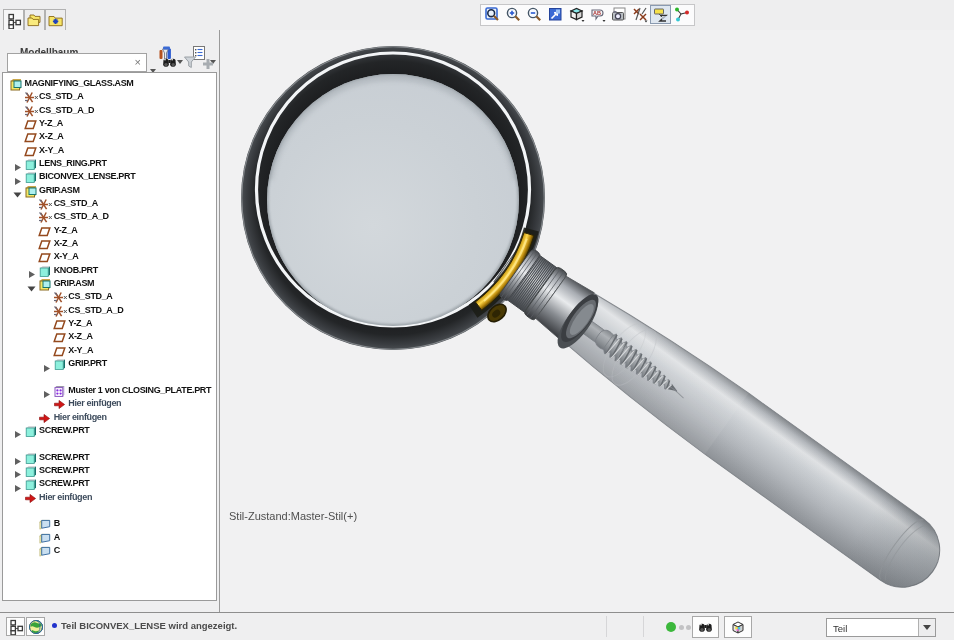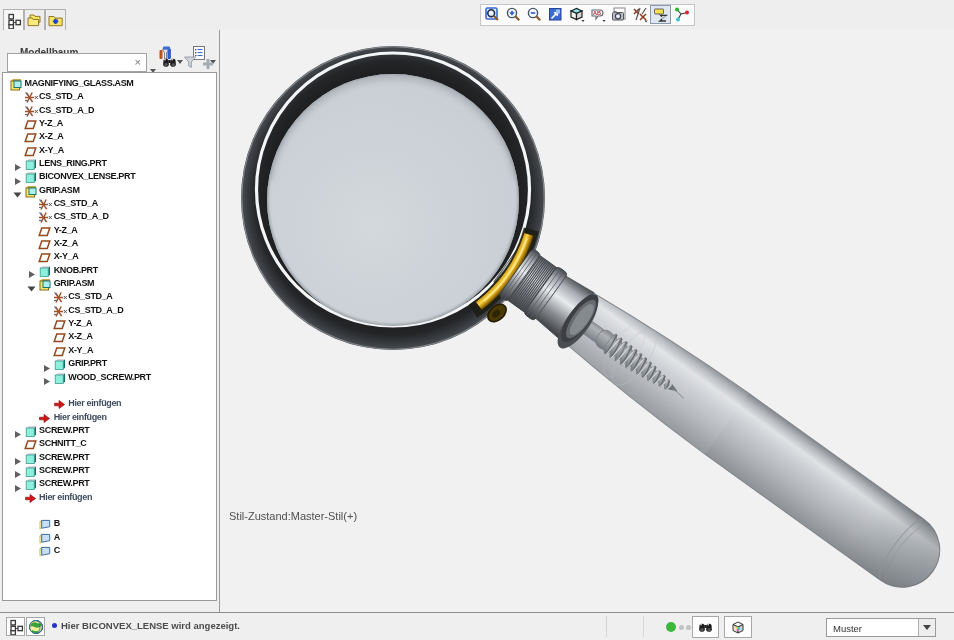--- a/index.html
+++ b/index.html
@@ -423,59 +423,57 @@
         <span class="ticon" style="left:38.8px;top:2px"><svg width="9" height="9" viewBox="0 0 9 9">
             <polygon points="2,1 8,4.5 2,8" fill="#606060"></polygon>
           </svg></span>
         <span class="ticon" style="left:49.8px"><svg width="13" height="13" viewBox="0 0 13 13">
             <polygon points="2.5,3 4.5,1.2 12,1.2 10.2,3" fill="#c9cdd1"></polygon>
             <polygon points="10.2,3 12,1.2 12,9.6 10.2,11.4" fill="#16706a"></polygon>
             <rect x="2.2" y="3" width="8" height="8.4" fill="#8df0dd" stroke="#3a9a90" stroke-width="0.8"></rect>
           </svg></span>
         <span class="tlbl" style="left:65.3px">GRIP.PRT</span>
       </div>
-<div class="trow" style="top:297.0px">
+<div class="trow" style="top:310.4px">
         <span class="ticon" style="left:38.8px;top:2px"><svg width="9" height="9" viewBox="0 0 9 9">
             <polygon points="2,1 8,4.5 2,8" fill="#606060"></polygon>
           </svg></span>
         <span class="ticon" style="left:49.8px"><svg width="13" height="13" viewBox="0 0 13 13">
+            <polygon points="2,2.6 3.6,1 11.4,1 11.4,9.4 9.8,11.4 2,11.4" fill="#cbbfe0"></polygon>
+            <polygon points="2,2.6 3.6,1 11.4,1 9.8,2.6" fill="#9a9aa6"></polygon>
+            <rect x="2" y="2.6" width="7.8" height="8.8" fill="#fff" stroke="#8a56c0" stroke-width="1"></rect>
+            <circle cx="4.4" cy="5.4" r="1.15" fill="#8a2be2"></circle>
+            <circle cx="7.6" cy="5.4" r="1.15" fill="#8a2be2"></circle>
+            <circle cx="4.4" cy="8.6" r="1.15" fill="#8a2be2"></circle>
+            <circle cx="7.6" cy="8.6" r="1.15" fill="#8a2be2"></circle>
+          </svg></span>
+        <span class="tlbl" style="left:65.3px">Muster 1 von CLOSING_PLATE.PRT</span>
+      </div>
+<div class="trow" style="top:323.7px">
+        <span class="ticon" style="left:49.8px"><svg width="13" height="13" viewBox="0 0 13 13">
+            <path d="M1.5,5.2 L6,5.2 L6,2.4 L11.6,6.5 L6,10.6 L6,7.8 L1.5,7.8 Z" fill="#d01616" stroke="#8a0a0a" stroke-width="0.6"></path>
+          </svg></span>
+        <span class="tlbl ins" style="left:65.3px">Hier einfügen</span>
+      </div>
+<div class="trow" style="top:337.1px">
+        <span class="ticon" style="left:35.2px"><svg width="13" height="13" viewBox="0 0 13 13">
+            <path d="M1.5,5.2 L6,5.2 L6,2.4 L11.6,6.5 L6,10.6 L6,7.8 L1.5,7.8 Z" fill="#d01616" stroke="#8a0a0a" stroke-width="0.6"></path>
+          </svg></span>
+        <span class="tlbl ins" style="left:50.7px">Hier einfügen</span>
+      </div>
+<div class="trow" style="top:350.4px">
+        <span class="ticon" style="left:9.6px;top:2px"><svg width="9" height="9" viewBox="0 0 9 9">
+            <polygon points="2,1 8,4.5 2,8" fill="#606060"></polygon>
+          </svg></span>
+        <span class="ticon" style="left:20.6px"><svg width="13" height="13" viewBox="0 0 13 13">
             <polygon points="2.5,3 4.5,1.2 12,1.2 10.2,3" fill="#c9cdd1"></polygon>
             <polygon points="10.2,3 12,1.2 12,9.6 10.2,11.4" fill="#16706a"></polygon>
             <rect x="2.2" y="3" width="8" height="8.4" fill="#8df0dd" stroke="#3a9a90" stroke-width="0.8"></rect>
           </svg></span>
-        <span class="tlbl" style="left:65.3px">WOOD_SCREW.PRT</span>
-      </div>
-<div class="trow" style="top:323.7px">
-        <span class="ticon" style="left:49.8px"><svg width="13" height="13" viewBox="0 0 13 13">
-            <path d="M1.5,5.2 L6,5.2 L6,2.4 L11.6,6.5 L6,10.6 L6,7.8 L1.5,7.8 Z" fill="#d01616" stroke="#8a0a0a" stroke-width="0.6"></path>
-          </svg></span>
-        <span class="tlbl ins" style="left:65.3px">Hier einfügen</span>
-      </div>
-<div class="trow" style="top:337.1px">
-        <span class="ticon" style="left:35.2px"><svg width="13" height="13" viewBox="0 0 13 13">
-            <path d="M1.5,5.2 L6,5.2 L6,2.4 L11.6,6.5 L6,10.6 L6,7.8 L1.5,7.8 Z" fill="#d01616" stroke="#8a0a0a" stroke-width="0.6"></path>
-          </svg></span>
-        <span class="tlbl ins" style="left:50.7px">Hier einfügen</span>
-      </div>
-<div class="trow" style="top:350.4px">
-        <span class="ticon" style="left:9.6px;top:2px"><svg width="9" height="9" viewBox="0 0 9 9">
-            <polygon points="2,1 8,4.5 2,8" fill="#606060"></polygon>
-          </svg></span>
-        <span class="ticon" style="left:20.6px"><svg width="13" height="13" viewBox="0 0 13 13">
-            <polygon points="2.5,3 4.5,1.2 12,1.2 10.2,3" fill="#c9cdd1"></polygon>
-            <polygon points="10.2,3 12,1.2 12,9.6 10.2,11.4" fill="#16706a"></polygon>
-            <rect x="2.2" y="3" width="8" height="8.4" fill="#8df0dd" stroke="#3a9a90" stroke-width="0.8"></rect>
-          </svg></span>
         <span class="tlbl" style="left:36.1px">SCREW.PRT</span>
-      </div>
-<div class="trow" style="top:363.8px">
-        <span class="ticon" style="left:20.6px"><svg width="13" height="13" viewBox="0 0 13 13">
-            <polygon points="1.2,10.4 3.8,3 11.8,3 9.2,10.4" fill="none" stroke="#94491d" stroke-width="1.5"></polygon>
-          </svg></span>
-        <span class="tlbl" style="left:36.1px">SCHNITT_C</span>
       </div>
 <div class="trow" style="top:377.1px">
         <span class="ticon" style="left:9.6px;top:2px"><svg width="9" height="9" viewBox="0 0 9 9">
             <polygon points="2,1 8,4.5 2,8" fill="#606060"></polygon>
           </svg></span>
         <span class="ticon" style="left:20.6px"><svg width="13" height="13" viewBox="0 0 13 13">
             <polygon points="2.5,3 4.5,1.2 12,1.2 10.2,3" fill="#c9cdd1"></polygon>
             <polygon points="10.2,3 12,1.2 12,9.6 10.2,11.4" fill="#16706a"></polygon>
             <rect x="2.2" y="3" width="8" height="8.4" fill="#8df0dd" stroke="#3a9a90" stroke-width="0.8"></rect>
           </svg></span>
@@ -711,21 +709,21 @@
   <div class="sbtn" style="left:26px;top:4px;width:19px;height:19px">
       <svg width="16" height="16" viewBox="0 0 16 16">
 <circle cx="8" cy="8" r="6.5" fill="#f2ee9a" stroke="#7a7a2a" stroke-width="1"></circle>
 <path d="M3,5 q3,-3 6,-1 q3,1.5 4,0 l0.5,3 q-4,3 -7,1 q-2.5,-1.5 -4,0 z" fill="#3aa33a"></path>
 <path d="M4,11 q3,2 7,0.5 l-1,2 q-3,1.5 -6,-0.5 z" fill="#3aa33a"></path>
 <ellipse cx="8" cy="8" rx="6.5" ry="6.5" fill="none" stroke="#2a6a9a" stroke-width="1"></ellipse>
 <path d="M8,1.5 a6.5,6.5 0 0 1 0,13 a4,6.5 0 0 0 0,-13" fill="none" stroke="#2a6a9a" stroke-width="0.8"></path>
       </svg>
     </div>
   <div style="position:absolute;left:52px;top:10px;width:5px;height:5px;border-radius:50%;background:#2233cc"></div>
-  <div style="position:absolute;left:61px;top:7px;font-size:9.5px;font-weight:bold;color:#4c4c4c">Hier BICONVEX_LENSE wird angezeigt.</div>
+  <div style="position:absolute;left:61px;top:7px;font-size:9.5px;font-weight:bold;color:#4c4c4c">Teil BICONVEX_LENSE wird angezeigt.</div>
   <div class="vsep" style="left:606px"></div>
   <div class="vsep" style="left:643px"></div>
   <div style="position:absolute;left:666px;top:9px;width:10px;height:10px;border-radius:50%;background:#3cb83c"></div>
   <div style="position:absolute;left:679px;top:12px;width:5px;height:5px;border-radius:50%;background:#c2c2c4"></div>
   <div style="position:absolute;left:686px;top:12px;width:5px;height:5px;border-radius:50%;background:#c2c2c4"></div>
   <div class="sbtn" style="left:692px;top:3px;width:27px;height:22px">
       <svg width="15" height="14" viewBox="0 0 15 14">
 <g fill="#1c1c1c">
           <path d="M1.5,5 a3,3 0 0 1 5,0 l0.4,5 a3.2,3.2 0 0 1 -5.8,0 z"></path>
 <path d="M8.5,5 a3,3 0 0 1 5,0 l0.4,5 a3.2,3.2 0 0 1 -5.8,0 z"></path>
@@ -741,16 +739,16 @@
       <svg width="16" height="15" viewBox="0 0 16 15">
 <polygon points="3,4.5 8,2 13,4.5 8,7" fill="#fff" stroke="#333" stroke-width="1"></polygon>
 <polygon points="3,4.5 8,7 8,13 3,10.5" fill="#e8e8e8" stroke="#333" stroke-width="1"></polygon>
 <polygon points="13,4.5 8,7 8,13 13,10.5" fill="#d2d2d2" stroke="#333" stroke-width="1"></polygon>
 <rect x="5.2" y="6.8" width="2.6" height="2.6" fill="#f5e04a"></rect>
         <rect x="7.8" y="7.2" width="2.4" height="2.4" fill="#45c8e8"></rect>
         <rect x="6.6" y="9" width="2" height="2" fill="#e86ad0"></rect>
       </svg>
     </div>
   <div id="combo">
-      <span class="cl">Muster</span>
+      <span class="cl">Teil</span>
       <span class="cb"></span>
       <span class="ar"></span>
     </div>
 </div>
 </body></html>

